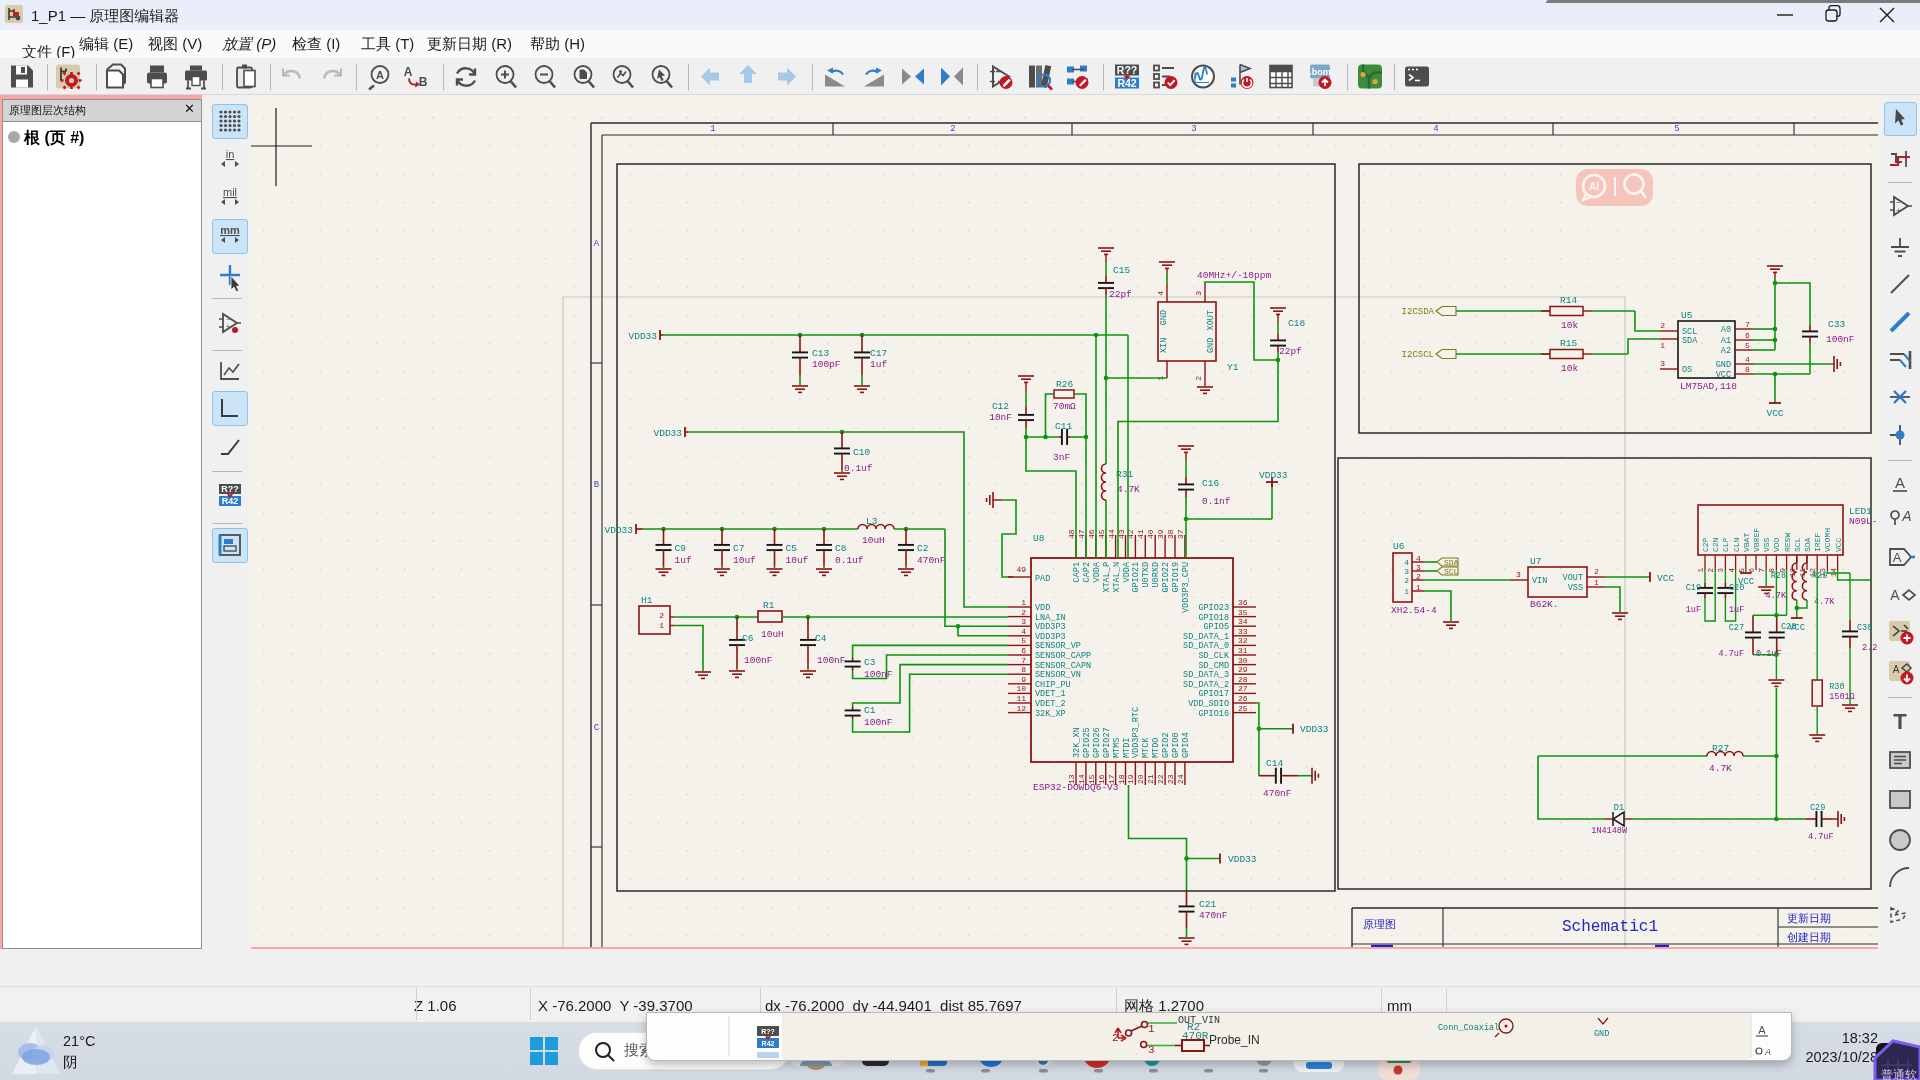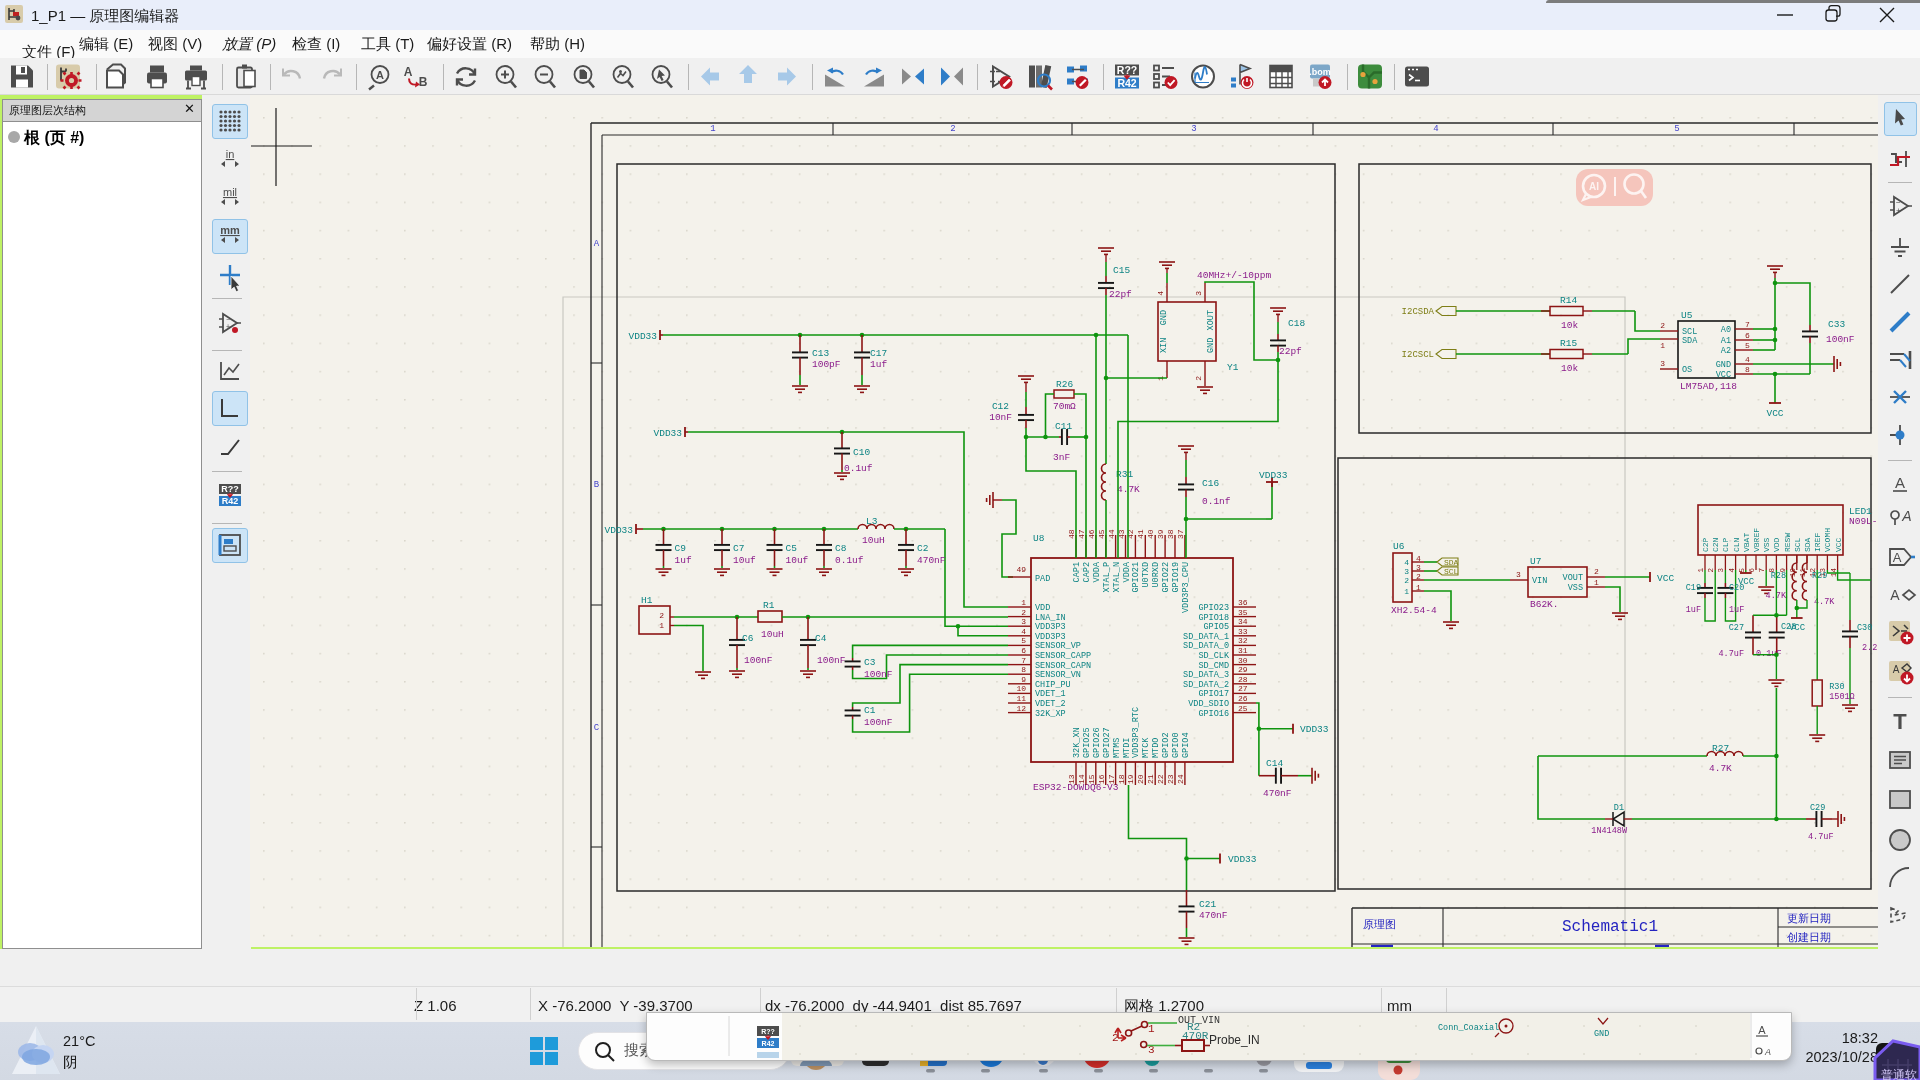--- a/index.html
+++ b/index.html
@@ -1,17 +1,17 @@
 <!DOCTYPE html>
 <html><head>
 <meta charset="utf-8">
 <style>
   * { margin:0; padding:0; box-sizing:border-box; }
   html,body { width:1920px; height:1080px; overflow:hidden; font-family:"Liberation Sans", sans-serif; }
-  #root { position:absolute; left:0; top:0; width:1920px; height:1080px; background:#bef264; }
+  #root { position:absolute; left:0; top:0; width:1920px; height:1080px; background:#fca5a5; }
   .abs { position:absolute; }
   
   #titlebar { left:0; top:0; width:1920px; height:30px; background:#e9eefa; }
   #titletext { left:31px; top:7px; font-size:15px; color:#1b1b1b; }
   #topshadow { left:1546px; top:0; width:374px; height:3px; background:#7c7c7c; border-top-left-radius:3px; }
   
   #menubar { left:0; top:30px; width:1920px; height:28px; background:#fafafa; }
   .menuitem { position:absolute; top:35px; font-size:15px; color:#1b1b1b; }
   
   #toolbar { left:0; top:58px; width:1920px; height:37px; background:#f0f0f0; border-bottom:1px solid #d9d9d9; }
@@ -50,21 +50,21 @@
   <div class="abs" id="titlebar"></div>
   <div class="abs" id="topshadow"></div>
   <div class="abs" id="titletext">1_P1 — 原理图编辑器</div>
   <div class="abs" id="menubar"></div>
   <div class="abs menuitem" style="left:22px;margin-top:8px;">文件 (F)</div>
   <div class="abs menuitem" style="left:79px;">编辑 (E)</div>
   <div class="abs menuitem" style="left:148px;">视图 (V)</div>
   <div class="abs menuitem" style="left:222px;font-style:italic;">放置 (P)</div>
   <div class="abs menuitem" style="left:292px;">检查 (I)</div>
   <div class="abs menuitem" style="left:361px;">工具 (T)</div>
-  <div class="abs menuitem" style="left:427px;">偏好设置 (R)</div>
+  <div class="abs menuitem" style="left:427px;">更新日期 (R)</div>
   <div class="abs menuitem" style="left:530px;">帮助 (H)</div>
   <div class="abs" id="toolbar"></div>
 
   <svg class="abs" style="left:5px;top:5px;" width="18" height="18">
     <rect width="18" height="18" rx="2" fill="#d8cbaa"></rect>
     <path d="M4 3 v12 M4 6 h5 M9 4 v4 M4 12 h7" stroke="#3a3a3a" stroke-width="1.6" fill="none"></path>
     <rect x="8" y="7" width="6" height="4" fill="#c02020"></rect>
     <circle cx="13" cy="13" r="2.4" fill="#4a4a4a"></circle>
   </svg>
   <svg class="abs" style="left:1755px;top:0;" width="165px" height="30">

